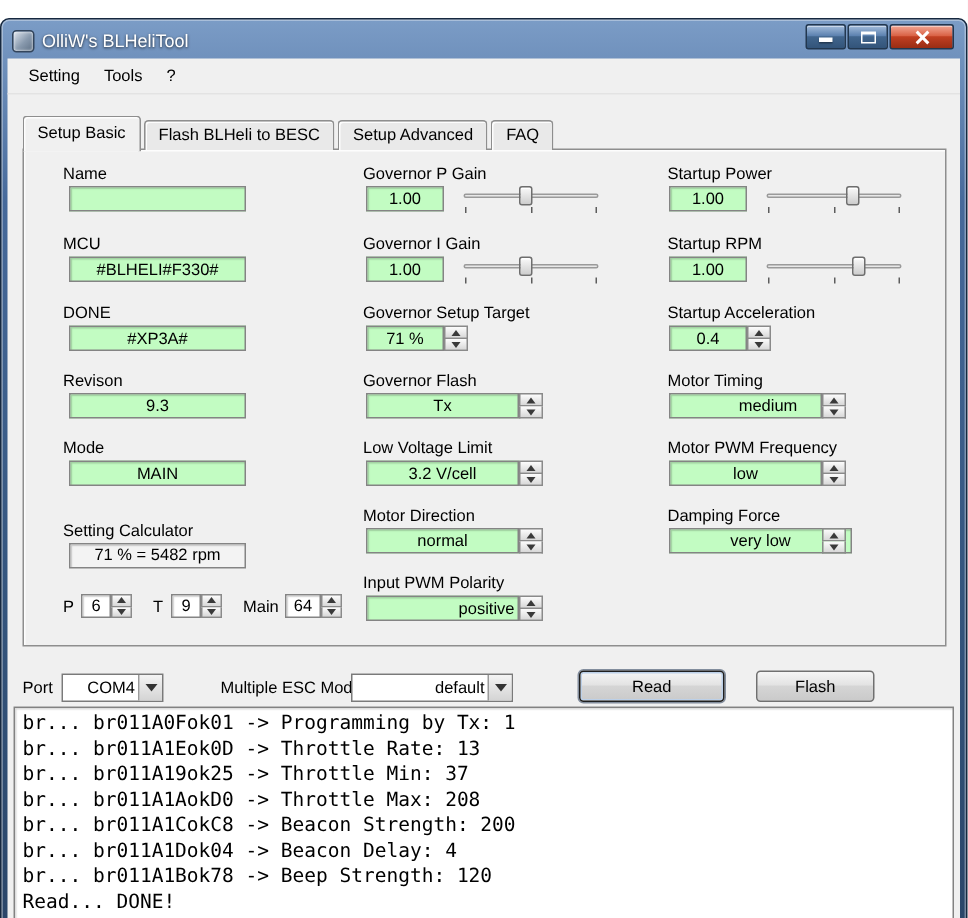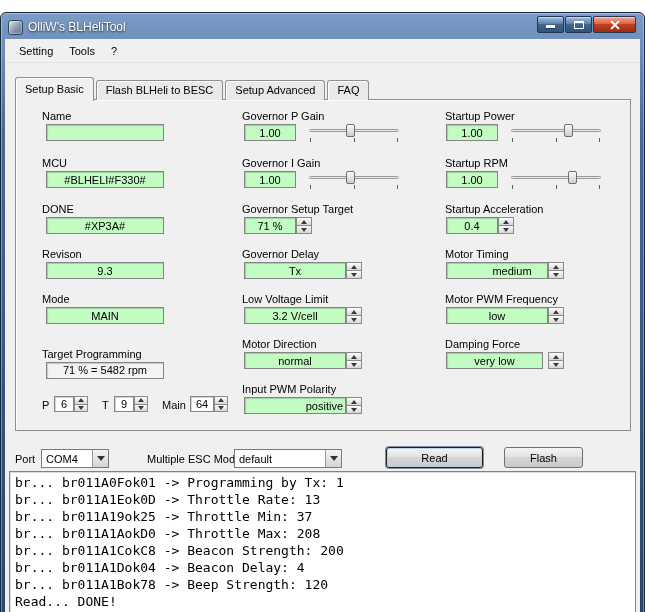--- a/index.html
+++ b/index.html
@@ -70,21 +70,21 @@
   
   .trackbar { position:absolute; height:19px; width:90px; }
   .tb-track { position:absolute; left:0; right:0; top:6px; height:3px; background:#e8e8e8;
     border:1px solid #9a9a9a; border-radius:2px; }
   .tb-thumb { position:absolute; top:1px; width:9px; height:13px; margin-left:-4px;
     background:linear-gradient(180deg,#fafafa,#cdcdcd); border:1px solid #6e6e6e; border-radius:2px;
     box-shadow:inset 0 1px 0 #fff; }
   .tb-tick { position:absolute; top:15px; width:1px; height:4px; background:#5c5c5c; }
 
   
-  .combo { position:absolute; height:19px; background:#fff; border:1px solid #7a7a7a; display:flex; }
+  .combo { position:absolute; height:19px; background:#fff; border:1px solid #7a7a7a; display:flex;text-align:right; }
   .combo-text { flex:1; font-size:11px; padding:3px 2px 0 4px; white-space:nowrap; overflow:hidden; }
   .combo-btn { width:16px; border-left:1px solid #9a9a9a;
     background:linear-gradient(#f4f4f4,#d4d4d4); display:flex; align-items:center; justify-content:center; }
   .tri-dd { width:0; height:0; border-left:4px solid transparent; border-right:4px solid transparent; border-top:5px solid #333; }
 
   
   .pushbtn { position:absolute; font-size:11px; color:#000; border:1px solid #707070; border-radius:3px;
     background:linear-gradient(180deg,#f5f5f5,#e3e3e3 45%,#d5d5d5 50%,#cacaca 100%);
     display:flex; align-items:center; justify-content:center; cursor:default; }
   .pushbtn.default { border:1px solid #1f1f1f; box-shadow:0 0 0 1px rgba(40,60,90,.55), inset 0 0 0 1px #bcd0e8; }
@@ -143,21 +143,21 @@
 
       <span class="lbl" style="left:26px; top:103px;">DONE</span>
       <input class="ginput" style="left: 30px; top: 117px; width: 118px;" value="#XP3A#">
 
       <span class="lbl" style="left:26px; top:148px;">Revison</span>
       <input class="ginput" style="left: 30px; top: 162px; width: 118px;" value="9.3">
 
       <span class="lbl" style="left:26px; top:193px;">Mode</span>
       <input class="ginput" style="left: 30px; top: 207px; width: 118px;" value="MAIN">
 
-      <span class="lbl" style="left:26px; top:248px;">Target Programming</span>
+      <span class="lbl" style="left:26px; top:248px;">Setting Calculator</span>
       <div class="roBox" style="left:30px; top:262px; width:118px;">71 % = 5482 rpm</div>
 
       <span class="lbl" style="left:26px; top:299px;">P</span>
       <input class="winput" style="left: 38px; top: 296px; width: 20px; height: 16px;" value="6">
       <div class="updown small" style="left:58px; top:296px;">
         <div class="ud-btn">
             <span class="tri-up"></span>
           </div>
         <div class="ud-btn">
             <span class="tri-down"></span>
@@ -210,21 +210,21 @@
       <input class="ginput" style="left: 228px; top: 117px; width: 52px;" value="71 %">
       <div class="updown" style="left:280px; top:117px;">
         <div class="ud-btn">
             <span class="tri-up"></span>
           </div>
         <div class="ud-btn">
             <span class="tri-down"></span>
           </div>
       </div>
 
-      <span class="lbl" style="left:226px; top:148px;">Governor Delay</span>
+      <span class="lbl" style="left:226px; top:148px;">Governor Flash</span>
       <input class="ginput" style="left: 228px; top: 162px; width: 102px;" value="Tx">
       <div class="updown" style="left:330px; top:162px;">
         <div class="ud-btn">
             <span class="tri-up"></span>
           </div>
         <div class="ud-btn">
             <span class="tri-down"></span>
           </div>
       </div>
 
@@ -308,21 +308,21 @@
       <div class="updown" style="left:532px; top:207px;">
         <div class="ud-btn">
             <span class="tri-up"></span>
           </div>
         <div class="ud-btn">
             <span class="tri-down"></span>
           </div>
       </div>
 
       <span class="lbl" style="left:429px; top:238px;">Damping Force</span>
-      <input class="ginput" style="left: 430px; top: 252px; width: 97px;" value="very low">
+      <input class="ginput" style="left: 430px; top: 252px; width: 122px;" value="very low">
       <div class="updown" style="left:532px; top:252px;">
         <div class="ud-btn">
             <span class="tri-up"></span>
           </div>
         <div class="ud-btn">
             <span class="tri-down"></span>
           </div>
       </div>
 
     </div>

